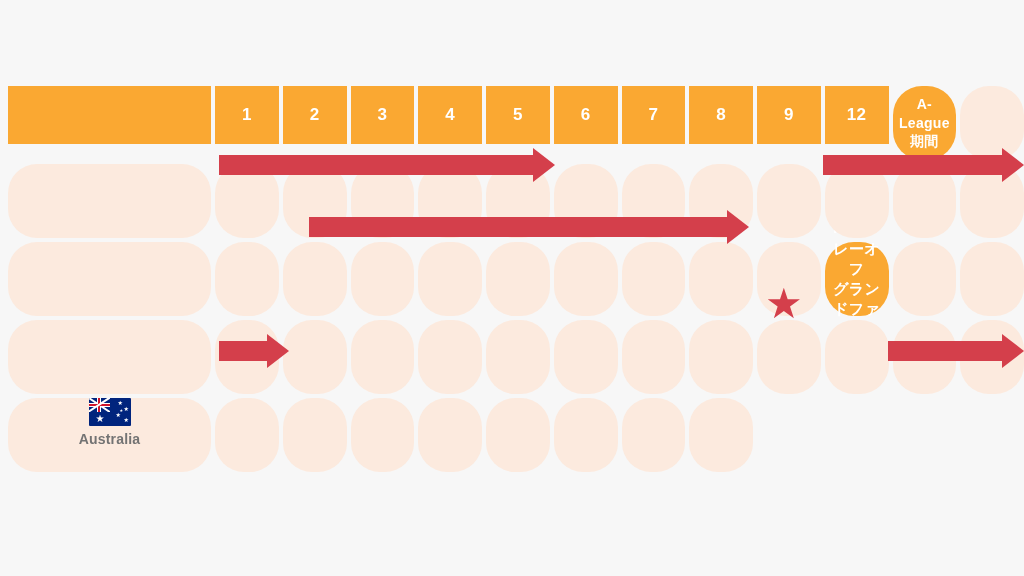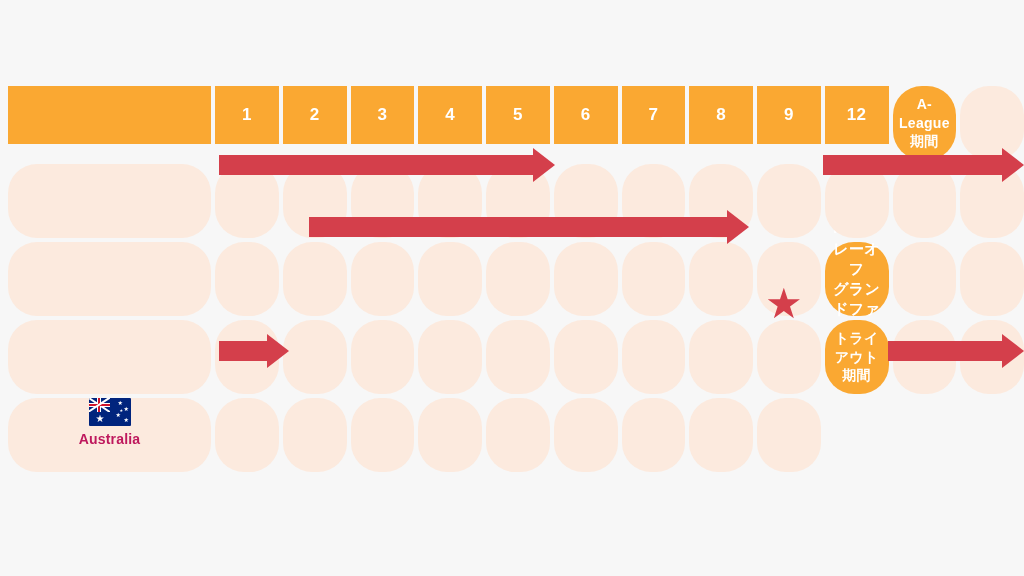--- a/index.html
+++ b/index.html
@@ -140,21 +140,21 @@
   }
   .flag .big { font-size: 10px; left: 7px; top: 16px; }
   .flag .s1 { left: 29px; top: 2px; font-size: 6px; }
   .flag .s2 { left: 35px; top: 8px; font-size: 6px; }
   .flag .s3 { left: 27px; top: 14px; font-size: 6px; }
   .flag .s4 { left: 35px; top: 19px; font-size: 6px; }
   .flag .s5 { left: 31px; top: 11px; font-size: 4px; }
 
   .flag-label {
     margin-top: 5px;
-    color: #be185d;
+    color: #737373;
     font-weight: bold;
     font-size: 14px;
     letter-spacing: .2px;
   }
 </style>
 </head>
 <body>
 
 <div id="stage">
 
@@ -211,21 +211,20 @@
     <div class="cell r-h"></div>
     <div class="cell r-h"></div>
     <div class="cell r-h"></div>
     <div class="cell r-h"></div>
     <div class="cell r-h"></div>
     <div class="cell r-h"></div>
     <div class="cell r-h"></div>
     <div class="cell r-h"></div>
     <div class="cell r-h"></div>
 
-    <div class="row-label r-h">トライアウト期間</div>
     <div class="cell r-h"></div>
     <div class="cell r-h"></div>
     <div class="cell r-h"></div>
     <div class="cell r-h"></div>
     <div class="cell r-h"></div>
     <div class="cell r-h"></div>
     <div class="cell r-h"></div>
     <div class="cell r-h"></div>
     <div class="cell r-h"></div>
     <div class="cell r-h"></div>

